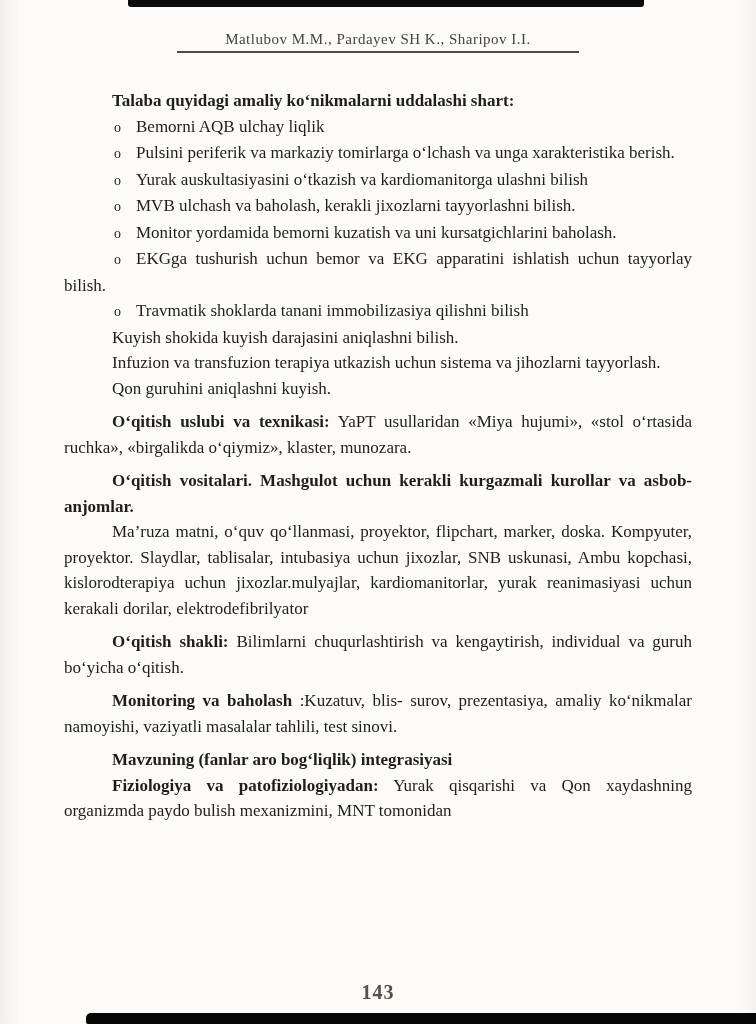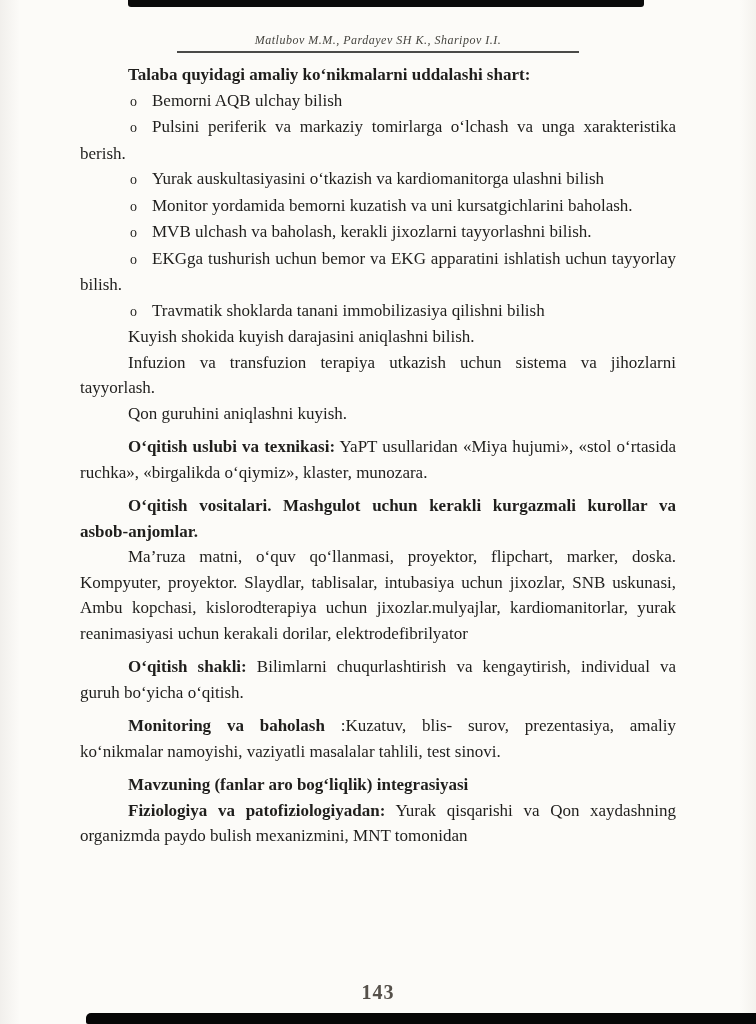--- a/index.html
+++ b/index.html
@@ -39,28 +39,27 @@
     padding-top: 30px;
     text-align: center;
   }
   .header-rule {
     display: inline-block;
     width: 402px;
     border-bottom: 2px solid #4a4a48;
     padding-bottom: 3px;
   }
   .authors {
-    font-style: italic;
-    font-size: 12px;
+    font-size: 15px;
     letter-spacing: 0.5px;
     color: #45443f;
   }
   .body-text {
-    margin-top: 9px;
-    padding: 0 80px;
+    margin-top: 35px;
+    padding: 0 64px;
     font-size: 17px;
     line-height: 25.5px;
   }
   .para {
     margin: 0;
     text-align: justify;
   }
   .indent { text-indent: 48px; }
   .bullet-item { text-indent: 50px; }
   .bullet {
@@ -91,29 +90,29 @@
   <div class="top-bar"></div>
 
   <div class="header">
     <span class="header-rule"><span class="authors">Matlubov M.M., Pardayev SH K., Sharipov I.I.</span></span>
   </div>
 
   <div class="body-text">
 
     <p class="para indent bold"><span>Talaba quyidagi amaliy ko‘nikmalarni uddalashi shart:</span></p>
 
-    <p class="para bullet-item"><span class="bullet">o</span><span>Bemorni AQB ulchay bilish</span></p>
+    <p class="para bullet-item"><span class="bullet">o</span><span>Bemorni AQB ulchay liqlik</span></p>
 
     <p class="para bullet-item"><span class="bullet">o</span><span>Pulsini periferik va markaziy tomirlarga o‘lchash va unga xarakteristika berish.</span></p>
 
     <p class="para bullet-item"><span class="bullet">o</span><span>Yurak auskultasiyasini o‘tkazish va kardiomanitorga ulashni bilish</span></p>
 
+    <p class="para bullet-item"><span class="bullet">o</span><span>MVB ulchash va baholash, kerakli jixozlarni tayyorlashni bilish.</span></p>
+
     <p class="para bullet-item"><span class="bullet">o</span><span>Monitor yordamida bemorni kuzatish va uni kursatgichlarini baholash.</span></p>
-
-    <p class="para bullet-item"><span class="bullet">o</span><span>MVB ulchash va baholash, kerakli jixozlarni tayyorlashni bilish.</span></p>
 
     <p class="para bullet-item"><span class="bullet">o</span><span>EKGga tushurish uchun bemor va EKG apparatini ishlatish uchun tayyorlay bilish.</span></p>
 
     <p class="para bullet-item"><span class="bullet">o</span><span>Travmatik shoklarda tanani immobilizasiya qilishni bilish</span></p>
 
     <p class="para indent"><span>Kuyish shokida kuyish darajasini aniqlashni bilish.</span></p>
 
     <p class="para indent"><span>Infuzion va transfuzion terapiya utkazish uchun sistema va jihozlarni tayyorlash.</span></p>
 
     <p class="para indent"><span>Qon guruhini aniqlashni kuyish.</span></p>

